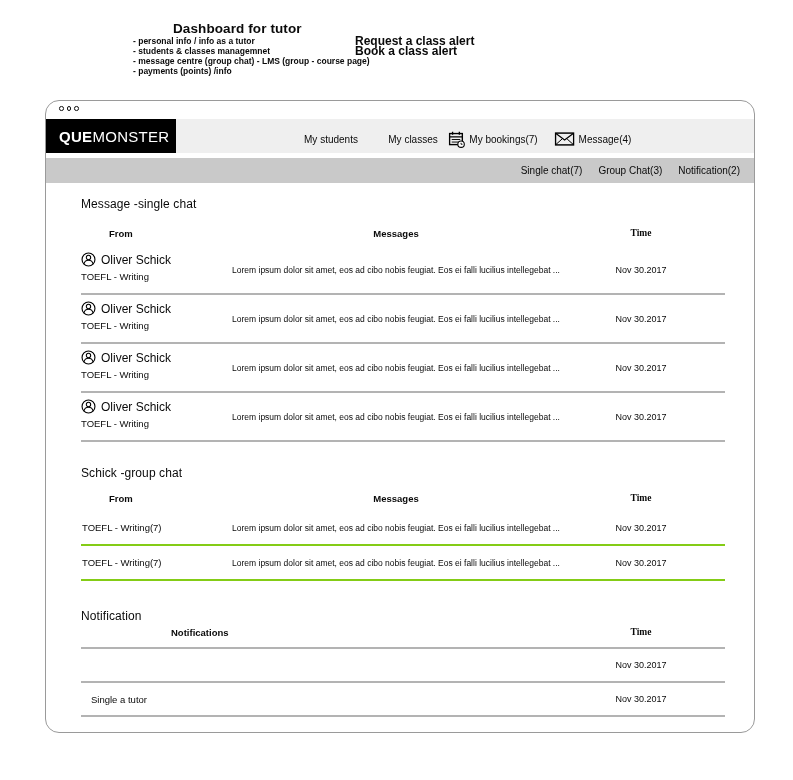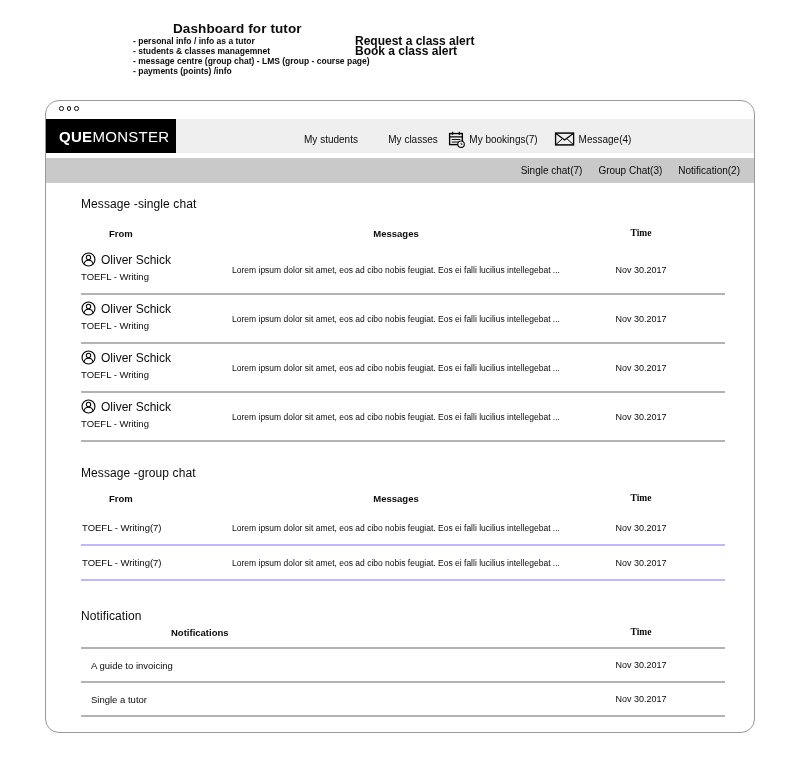--- a/index.html
+++ b/index.html
@@ -50,21 +50,21 @@
   .h-notif { position:absolute; left:90px; top:0; }
   .h-msg  { position:absolute; left:135px; top:0; width:360px; text-align:center; }
   .h-time { position:absolute; left:510px; top:0; width:100px; text-align:center;font-family:Liberation Serif, serif; }
 
   .rows { position:absolute; left:0; width:644px; }
   .sec-single .rows { top:49px; }
   .sec-group  .rows { top:45px; }
   .sec-notif  .rows { top:40px; }
 
   .chat-row  { position:relative; height:49px; border-bottom:2px solid #b3b3b3; }
-  .group-row { position:relative; height:35px; border-bottom:2px solid #c4b5fd; }
+  .group-row { position:relative; height:35px; border-bottom:2px solid #84cc16; }
   .notif-row { position:relative; height:34px; border-bottom:2px solid #b3b3b3; }
 
   .cell-from { position:absolute; left:0; top:6px; }
   .from-line1 { display:flex; align-items:center; gap:5px; font-size:12px; }
   .from-line2 { font-size:9.5px; margin-top:4px; }
   .cell-gfrom { position:absolute; left:1px; top:0; height:100%; display:flex; align-items:center; font-size:9.5px; }
   .cell-nlabel { position:absolute; left:10px; top:0; height:100%; display:flex; align-items:center; font-size:9.5px; }
   .cell-msg  { position:absolute; left:135px; top:0; width:360px; height:100%;
                display:flex; align-items:center; justify-content:center;
                font-size:8.5px; white-space:nowrap; overflow:hidden; }
@@ -222,21 +222,21 @@
             <div class="from-line2">TOEFL - Writing</div>
           </div>
           <div class="cell-msg">Lorem ipsum dolor sit amet, eos ad cibo nobis feugiat. Eos ei falli lucilius intellegebat ...</div>
           <div class="cell-time">Nov 30.2017</div>
         </div>
 
       </div>
     </div>
 
     <div class="section sec-group">
-      <div class="section-title">Message -group chat</div>
+      <div class="section-title">Schick -group chat</div>
       <div class="table-head">
         <span class="h-from">From</span>
         <span class="h-msg">Messages</span>
         <span class="h-time">Time</span>
       </div>
       <div class="rows">
         <div class="group-row">
           <div class="cell-gfrom">TOEFL - Writing(7)</div>
           <div class="cell-msg">Lorem ipsum dolor sit amet, eos ad cibo nobis feugiat. Eos ei falli lucilius intellegebat ...</div>
           <div class="cell-time">Nov 30.2017</div>
@@ -251,21 +251,20 @@
 
     <div class="section sec-notif">
       <div class="section-title">Notification</div>
       <div class="table-head">
         <span class="h-notif">Notifications</span>
         <span class="h-time">Time</span>
       </div>
       <div class="notif-divider"></div>
       <div class="rows">
         <div class="notif-row">
-          <div class="cell-nlabel">A guide to invoicing</div>
           <div class="cell-time">Nov 30.2017</div>
         </div>
         <div class="notif-row">
           <div class="cell-nlabel">Single a tutor</div>
           <div class="cell-time">Nov 30.2017</div>
         </div>
       </div>
     </div>
 
   </div>

